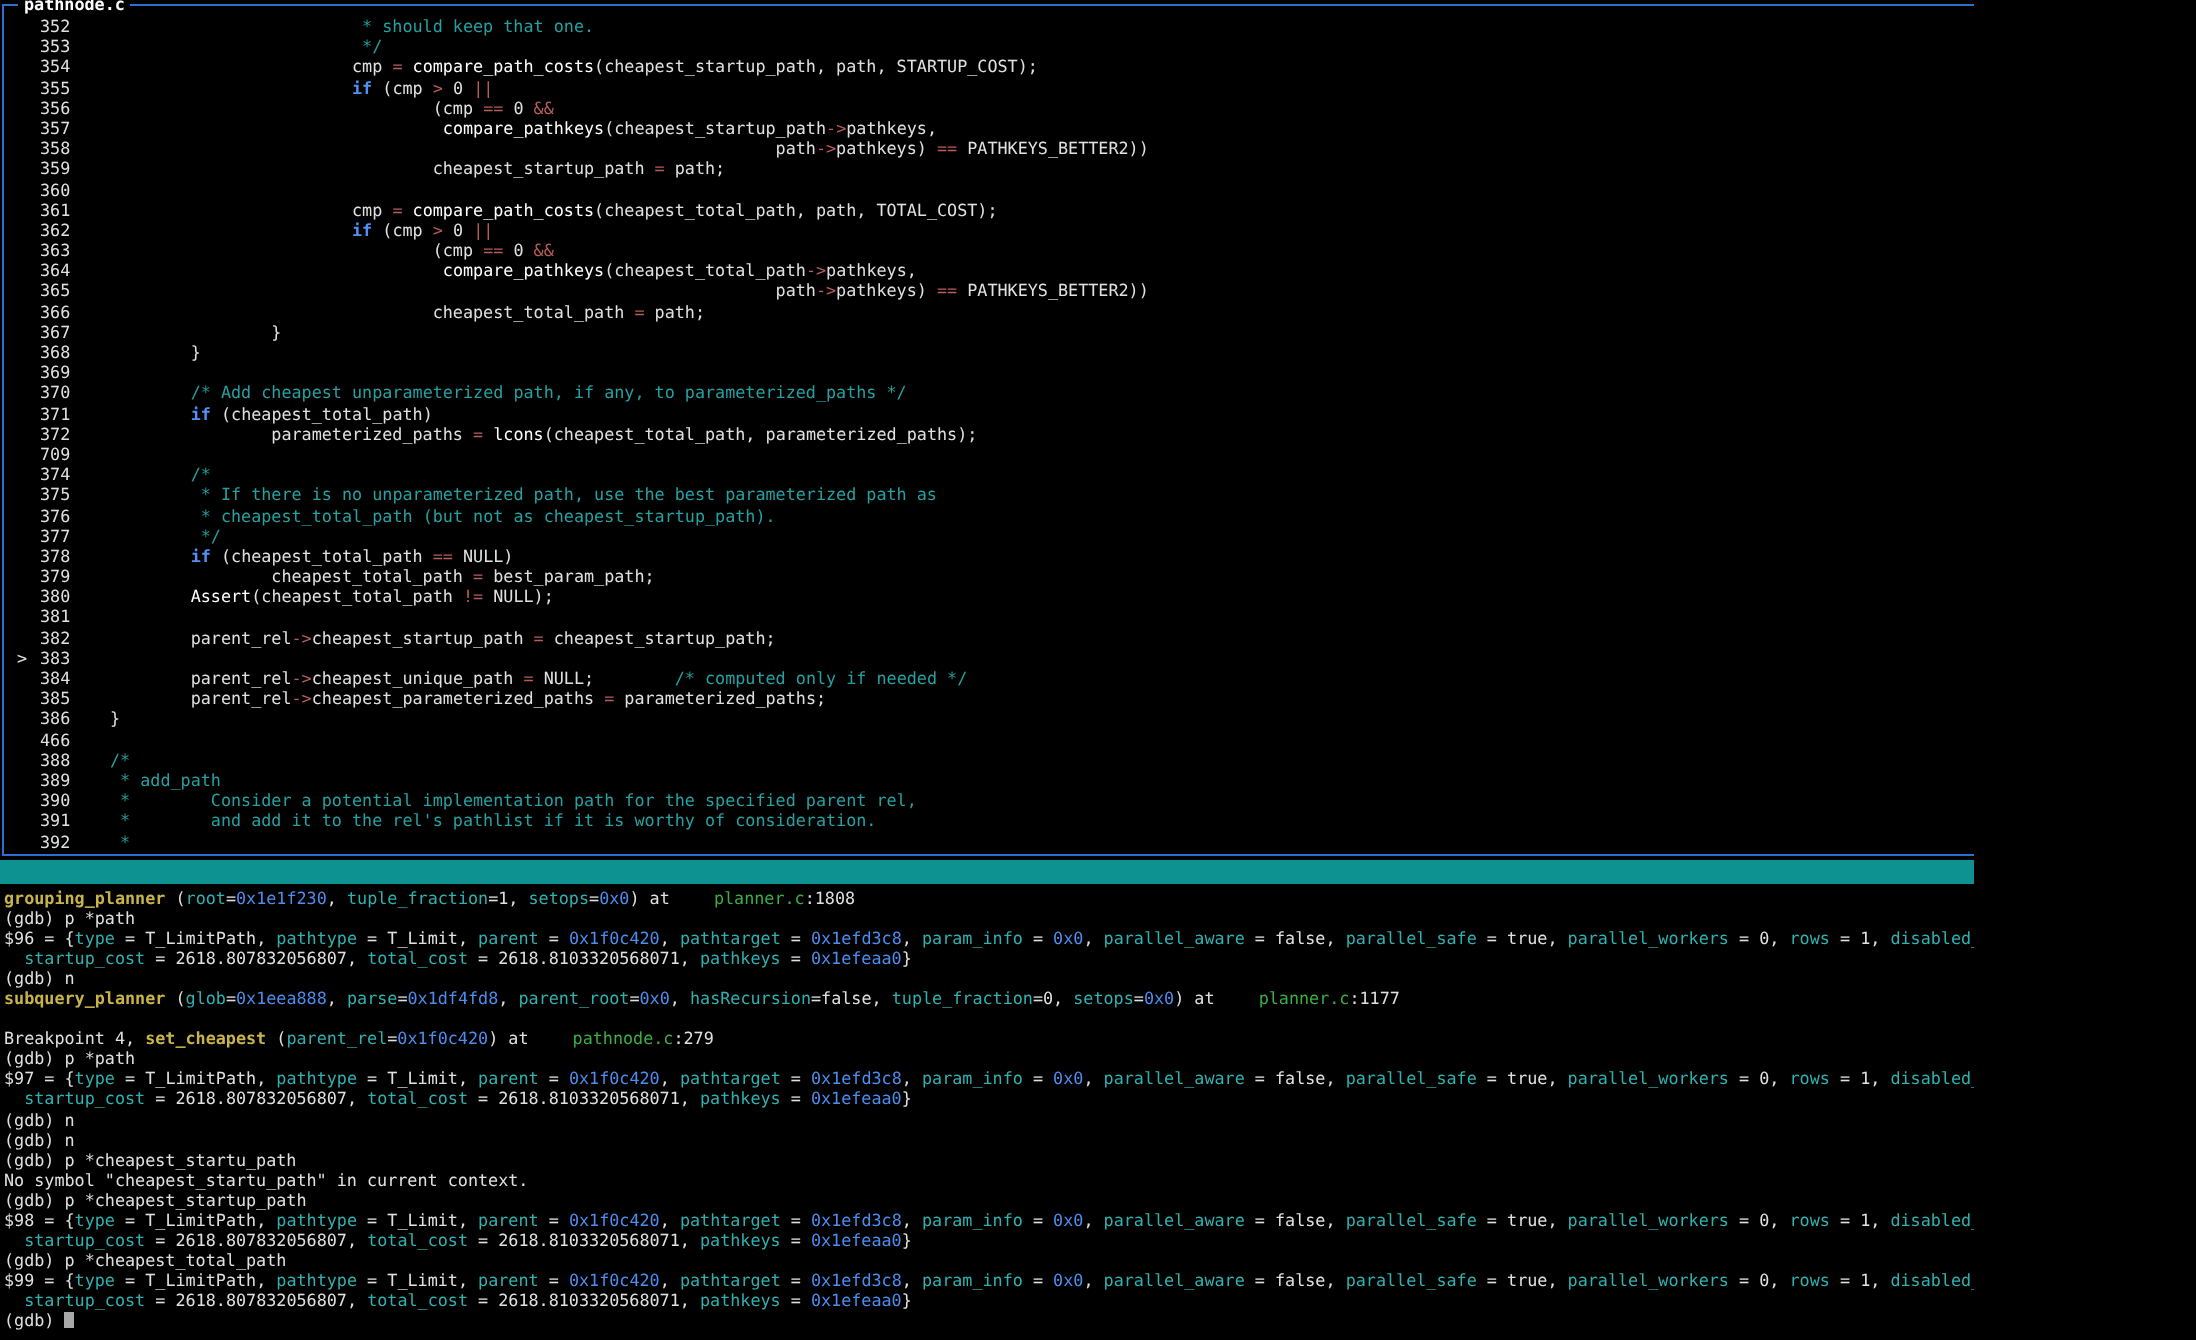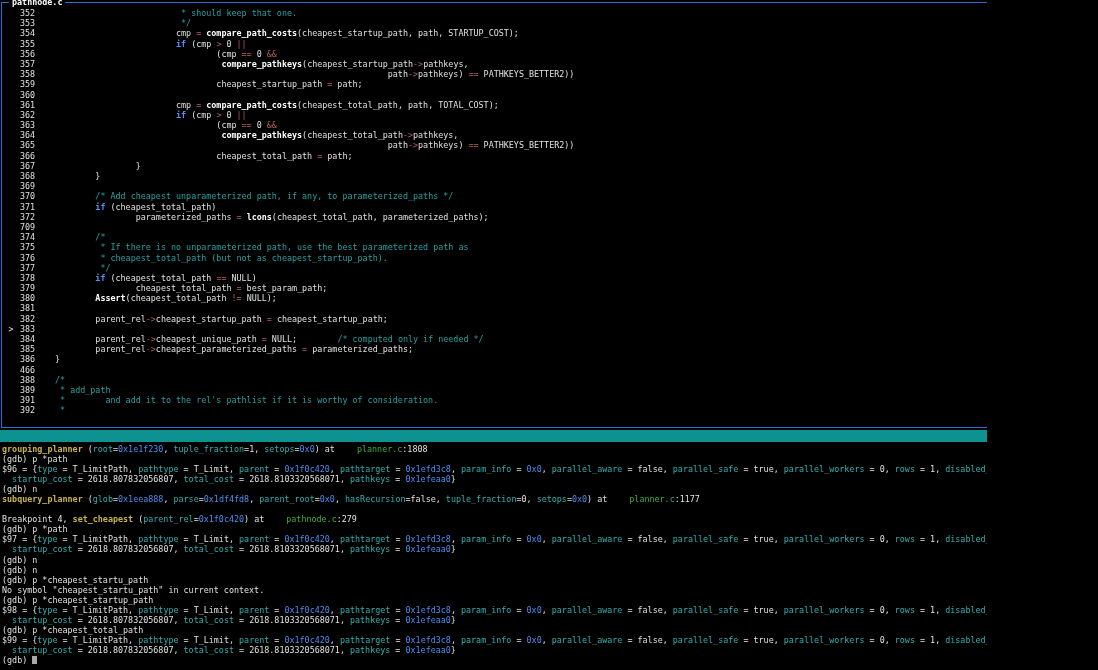--- a/index.html
+++ b/index.html
@@ -32,21 +32,21 @@
   .status-line { position:absolute; left:936px; }
   .status-pc { position:absolute; left:1004px; }
   
   .console { position:absolute; left:0; top:444px; width:1098px; }
   .console-row { height:10.05px; line-height:10.05px; white-space:pre; padding-left:2px; }
   .cursor { display:inline-block; width:5px; height:8px; background:#a8a8a8; vertical-align:-1px; }
   
   .t-p    { color:var(--text,#e0e0e0); }
   .t-c    { color:var(--comment,#26a0a0); }
   .t-k    { color:var(--keyword,#5390f5); font-weight:bold; }
-  .t-f    { color:var(--function-call,#ffffff); font-weight:bold; }
+  .t-f    { color:var(--function-call,#ffffff); font-weight:normal; }
   .t-o    { color:var(--operator,#b85c5c); }
   .t-fn   { color:var(--console-function,#c9b44a); font-weight:bold; }
   .t-var  { color:var(--variable,#31b0b0); }
   .t-addr { color:var(--address,#4c8df0); }
   .t-file { color:var(--filename,#3cae44);padding-left:17px; }
 </style>
 </head>
 <body>
 
 <div class="terminal">
@@ -85,20 +85,21 @@
         <div class="src-row"><span class="src-marker"></span><span class="src-num">380</span><span class="src-code"><span class="t-p">        </span><span class="t-f">Assert</span><span class="t-p">(cheapest_total_path </span><span class="t-o">!=</span><span class="t-p"> NULL);</span></span></div>
         <div class="src-row"><span class="src-marker"></span><span class="src-num">381</span><span class="src-code"></span></div>
         <div class="src-row"><span class="src-marker"></span><span class="src-num">382</span><span class="src-code"><span class="t-p">        parent_rel</span><span class="t-o">-&gt;</span><span class="t-p">cheapest_startup_path </span><span class="t-o">=</span><span class="t-p"> cheapest_startup_path;</span></span></div>
         <div class="src-row current"><span class="src-marker">&gt;</span><span class="src-num">383</span></div>
         <div class="src-row"><span class="src-marker"></span><span class="src-num">384</span><span class="src-code"><span class="t-p">        parent_rel</span><span class="t-o">-&gt;</span><span class="t-p">cheapest_unique_path </span><span class="t-o">=</span><span class="t-p"> NULL;        </span><span class="t-c">/* computed only if needed */</span></span></div>
         <div class="src-row"><span class="src-marker"></span><span class="src-num">385</span><span class="src-code"><span class="t-p">        parent_rel</span><span class="t-o">-&gt;</span><span class="t-p">cheapest_parameterized_paths </span><span class="t-o">=</span><span class="t-p"> parameterized_paths;</span></span></div>
         <div class="src-row"><span class="src-marker"></span><span class="src-num">386</span><span class="src-code"><span class="t-p">}</span></span></div>
         <div class="src-row"><span class="src-marker"></span><span class="src-num">466</span><span class="src-code"></span></div>
         <div class="src-row"><span class="src-marker"></span><span class="src-num">388</span><span class="src-code"><span class="t-c">/*</span></span></div>
         <div class="src-row"><span class="src-marker"></span><span class="src-num">389</span><span class="src-code"><span class="t-c"> * add_path</span></span></div>
+        <div class="src-row"><span class="src-marker"></span><span class="src-num">390</span><span class="src-code"><span class="t-c"> *        Consider a potential implementation path for the specified parent rel,</span></span></div>
         <div class="src-row"><span class="src-marker"></span><span class="src-num">391</span><span class="src-code"><span class="t-c"> *        and add it to the rel's pathlist if it is worthy of consideration.</span></span></div>
         <div class="src-row"><span class="src-marker"></span><span class="src-num">392</span><span class="src-code"><span class="t-c"> *</span></span></div>
       </div>
   </div>
 
   <div class="status-bar">
     <span class="status-left">multi-thre Thread 0x7f4e19a137 In: set_cheapest</span>
     <span class="status-line">L383</span>
     <span class="status-pc">PC: 0x8c5b0c</span>
   </div>

